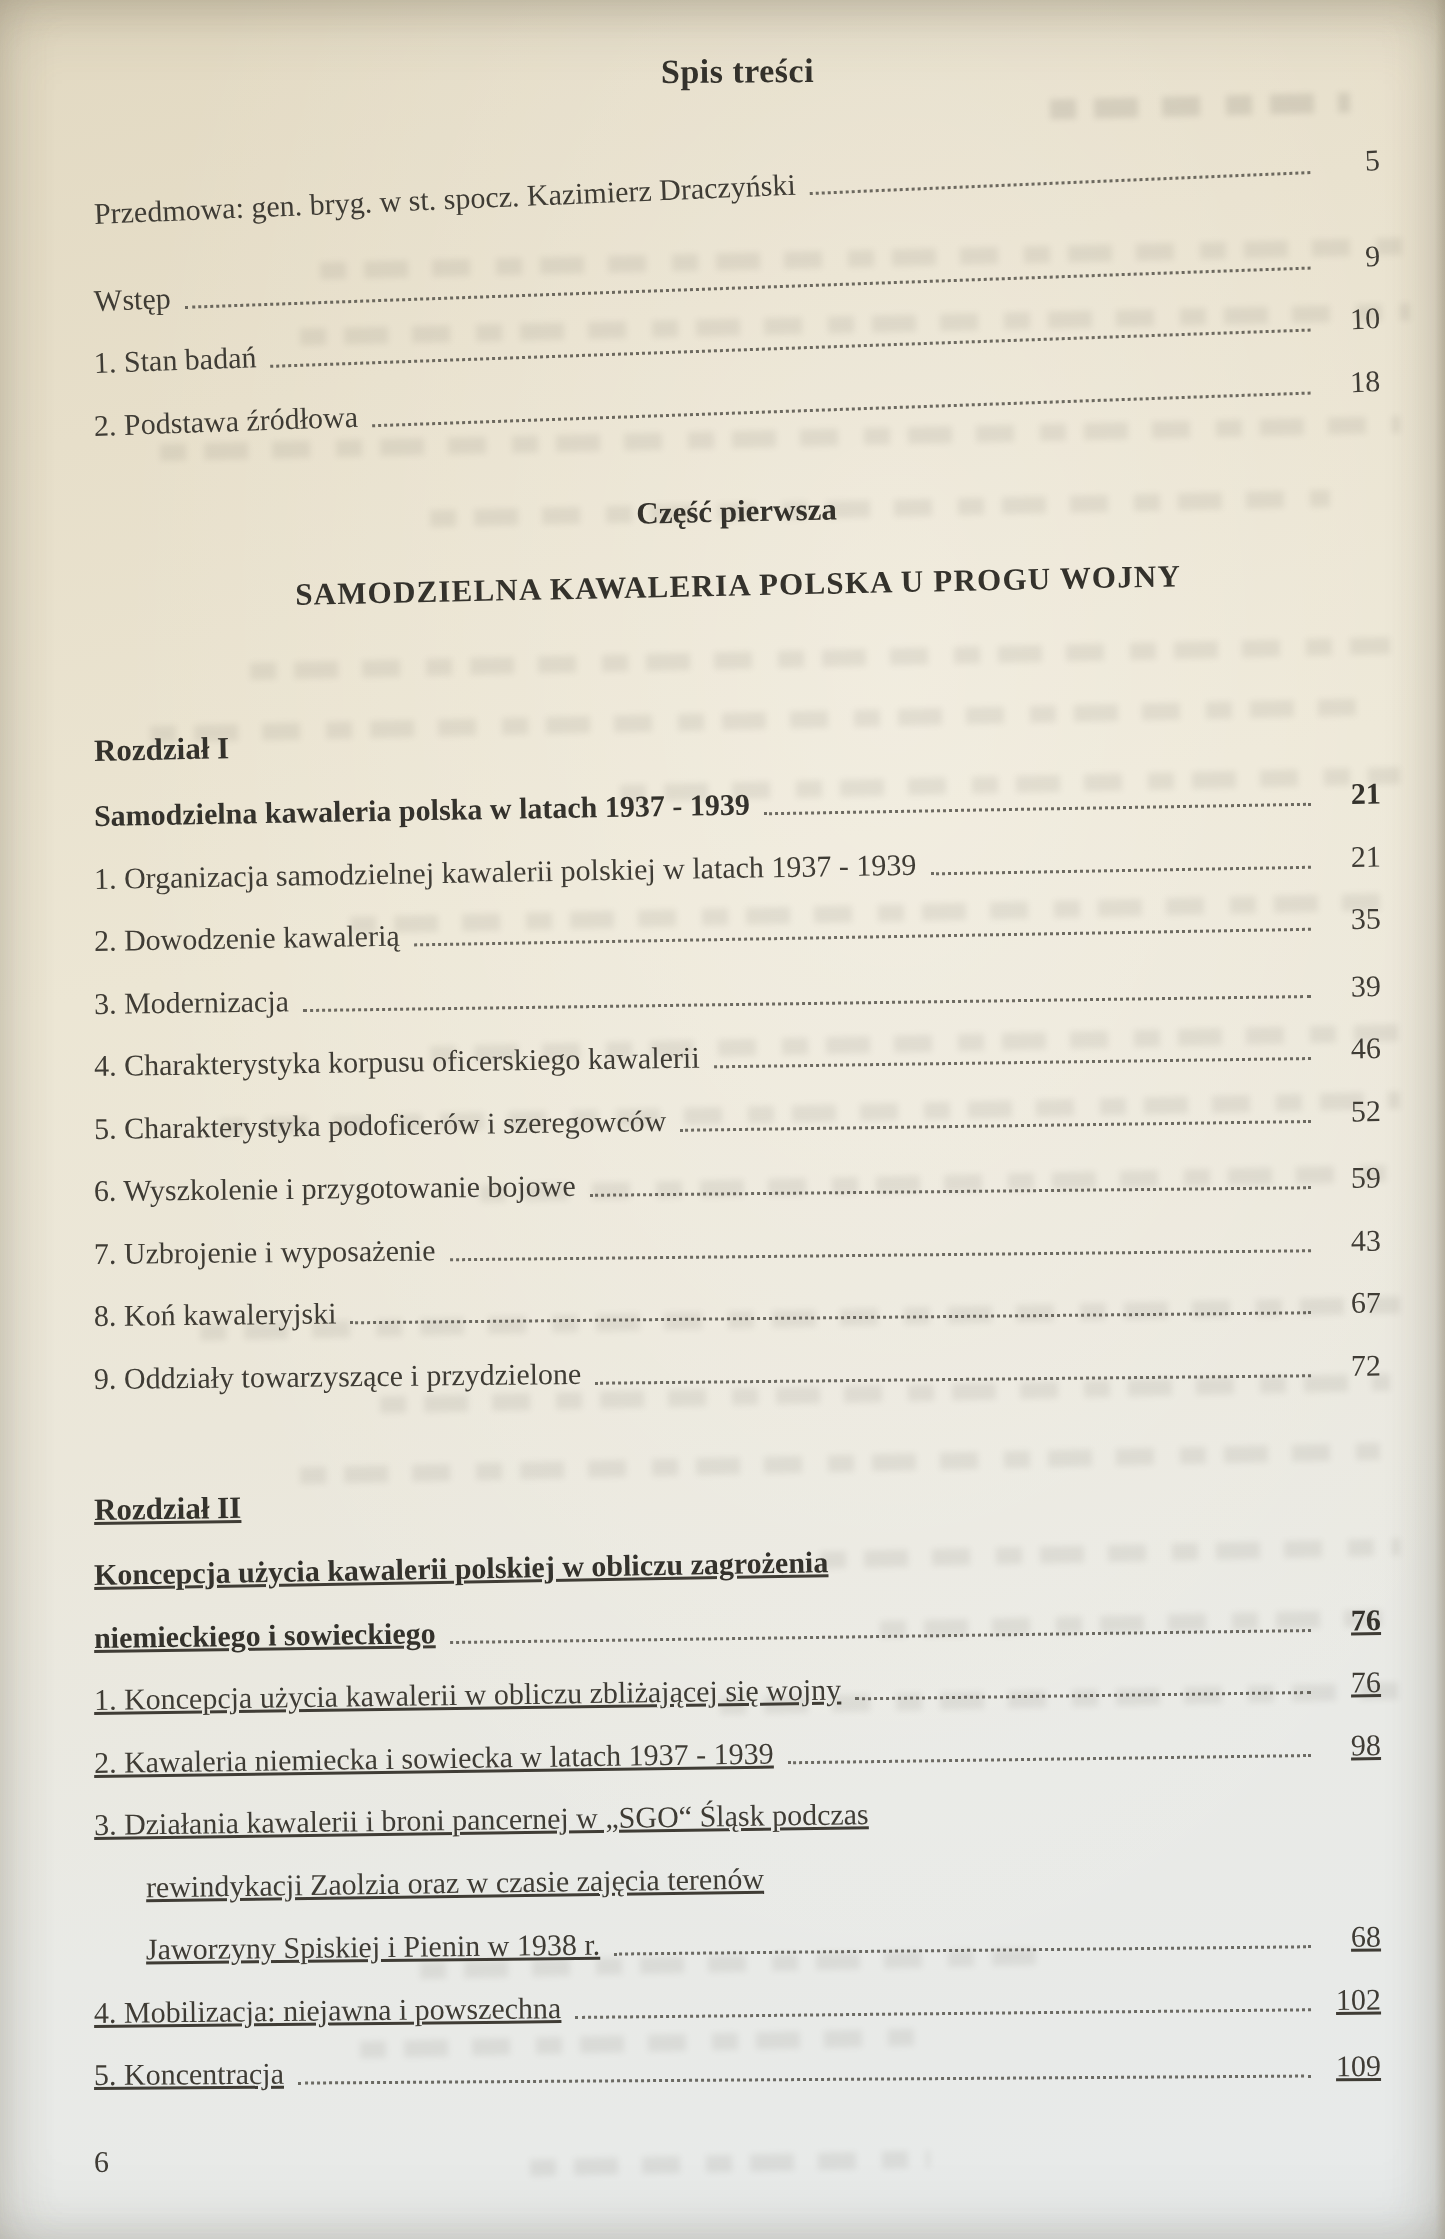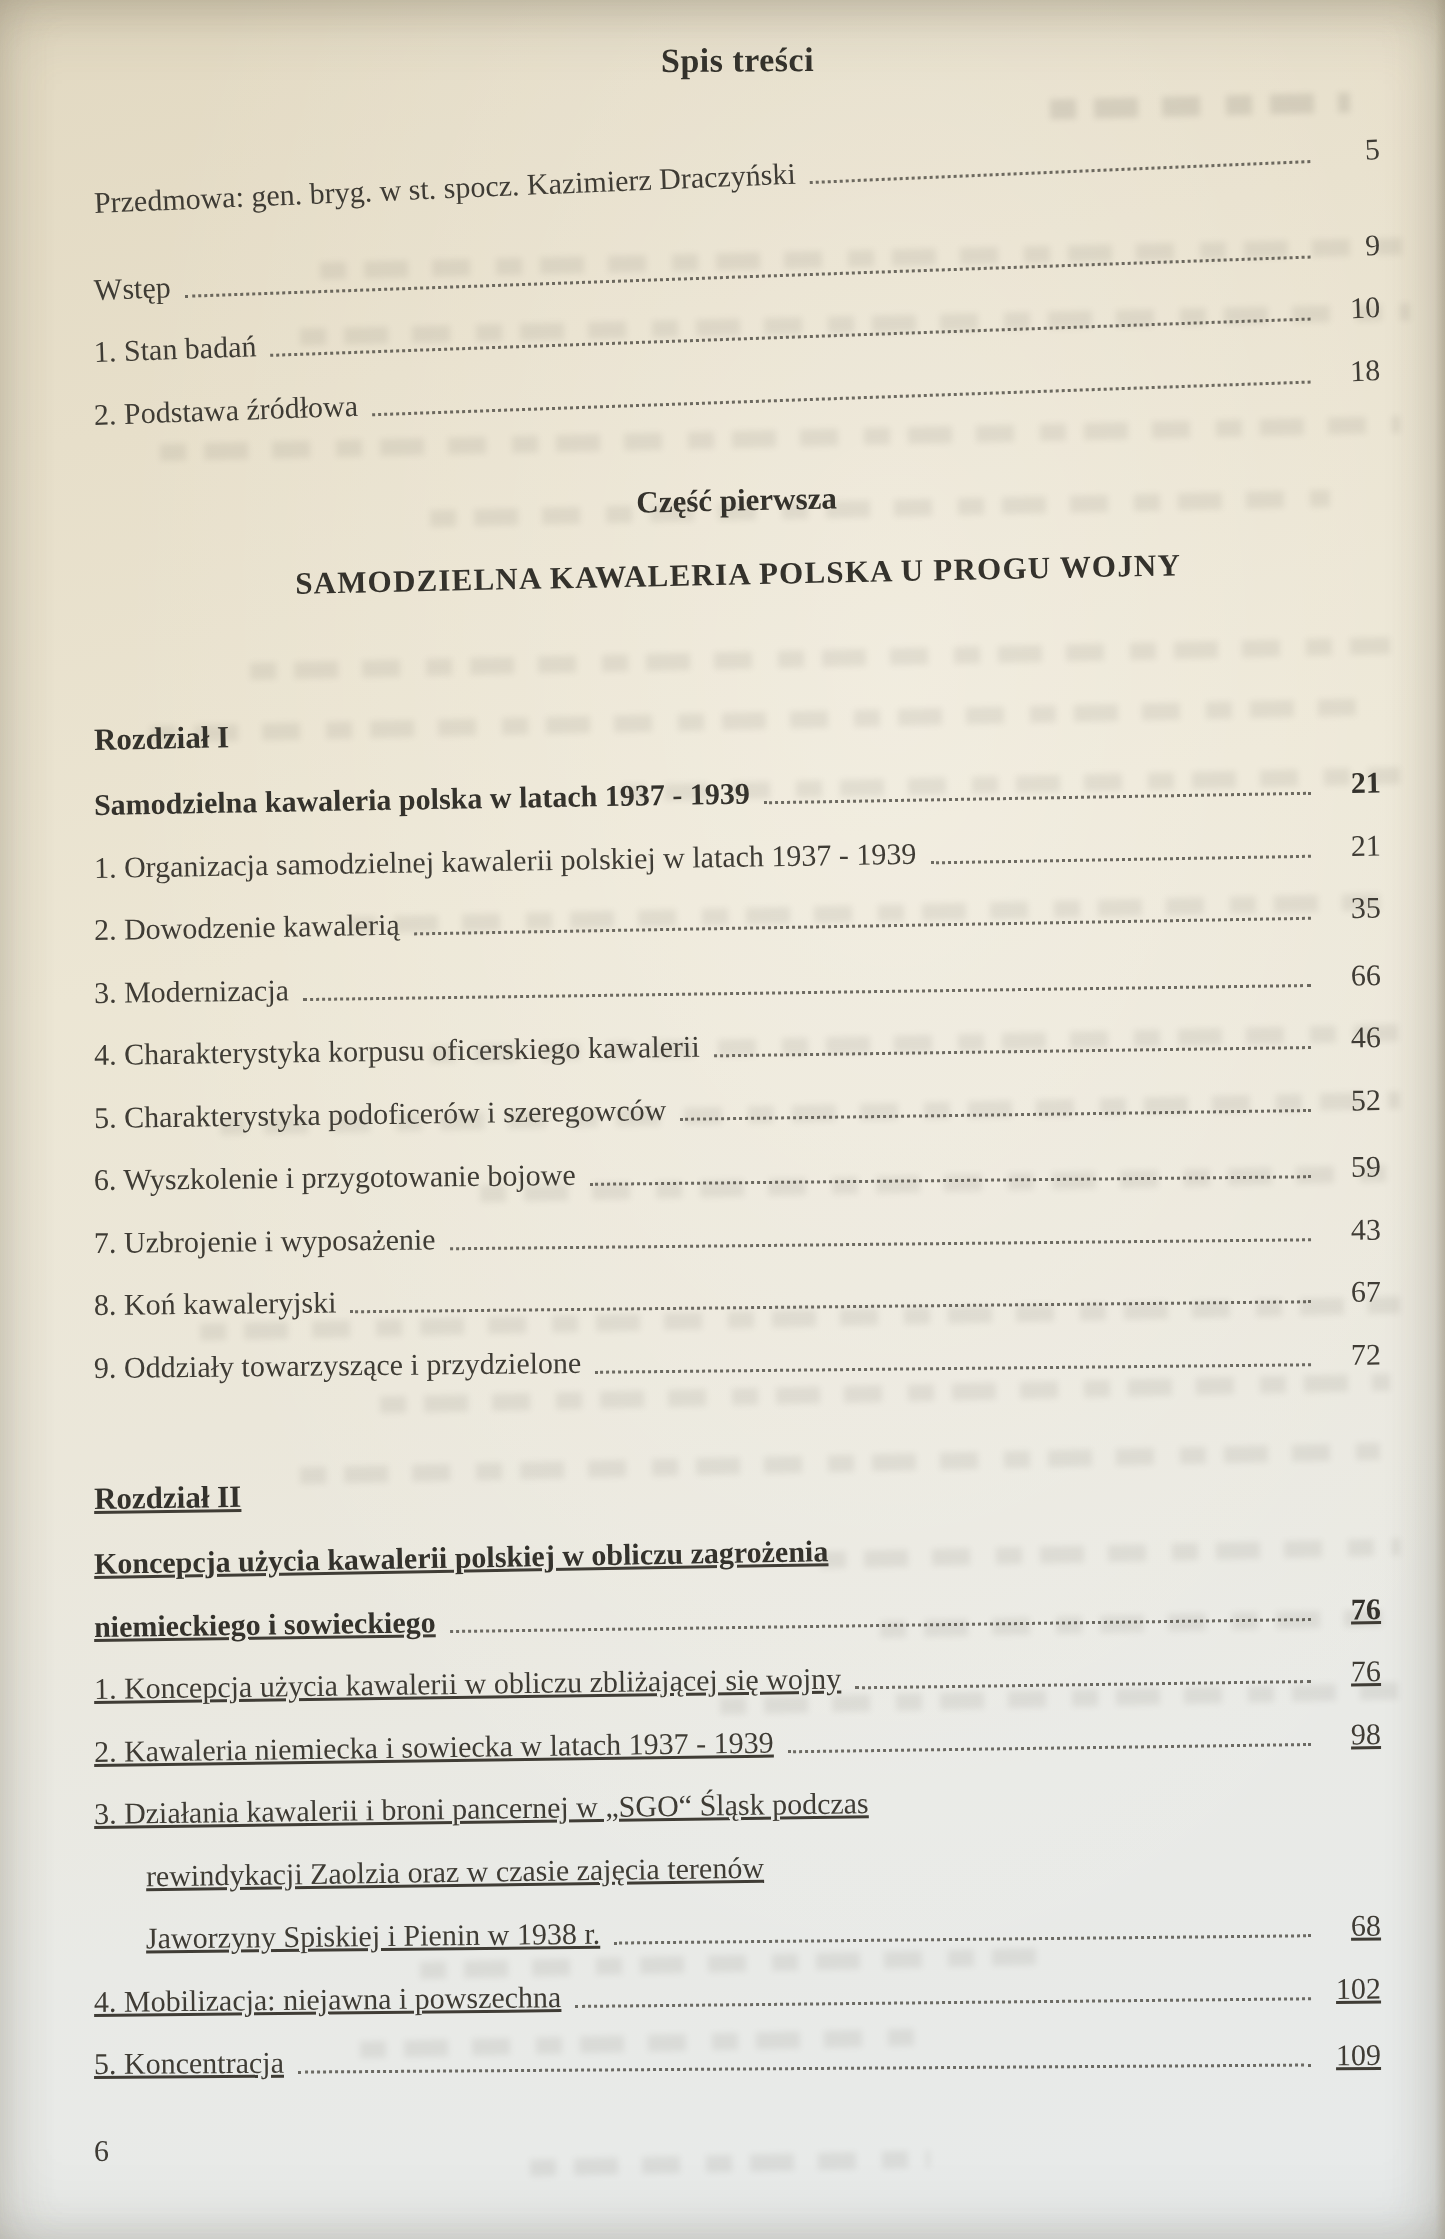--- a/index.html
+++ b/index.html
@@ -16,21 +16,21 @@
     box-shadow:
       inset 0 28px 70px -22px rgba(105,95,70,.30),
       inset -22px 0 55px -20px rgba(105,95,75,.25),
       inset 22px 0 55px -20px rgba(110,100,80,.16),
       inset 0 -28px 70px -22px rgba(125,125,120,.18);
   }
   .paper-edge{
     position:absolute;top:0;right:0;width:10px;height:100%;z-index:6;
     background:linear-gradient(90deg,rgba(150,140,118,0) 0%,rgba(150,140,118,.35) 100%);
   }
-  .content{position:absolute;inset:0;padding:30px 64px 0 94px;z-index:3;border-radius:25px;}
+  .content{position:absolute;inset:0;padding:41px 64px 0 94px;z-index:3;border-radius:25px;}
   .toc-title{
     text-align:center;font-size:34px;font-weight:bold;color:#34322c;
     margin:16px 0 0 0;letter-spacing:.5px;
   }
   .row{
     display:flex;align-items:baseline;font-size:30px;line-height:1.15;
     margin-bottom:28px;white-space:nowrap;
   }
   .row .lbl{flex:0 1 auto;}
   .leader{
@@ -140,21 +140,21 @@
       <span class="pg">21</span>
     </div>
     <div class="row t10">
       <span class="lbl">2. Dowodzenie kawalerią</span>
       <span class="leader"></span>
       <span class="pg">35</span>
     </div>
     <div class="row t8">
       <span class="lbl">3. Modernizacja</span>
       <span class="leader"></span>
-      <span class="pg">66</span>
+      <span class="pg">39</span>
     </div>
     <div class="row t8">
       <span class="lbl">4. Charakterystyka korpusu oficerskiego kawalerii</span>
       <span class="leader"></span>
       <span class="pg">46</span>
     </div>
     <div class="row t8">
       <span class="lbl">5. Charakterystyka podoficerów i szeregowców</span>
       <span class="leader"></span>
       <span class="pg">52</span>

